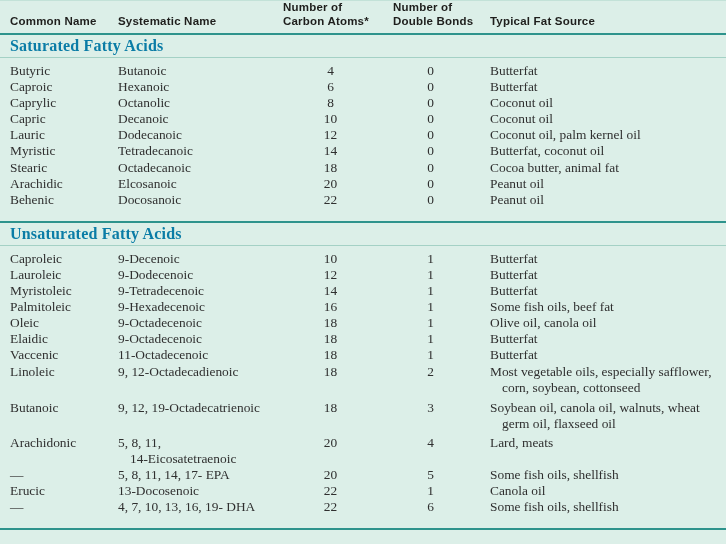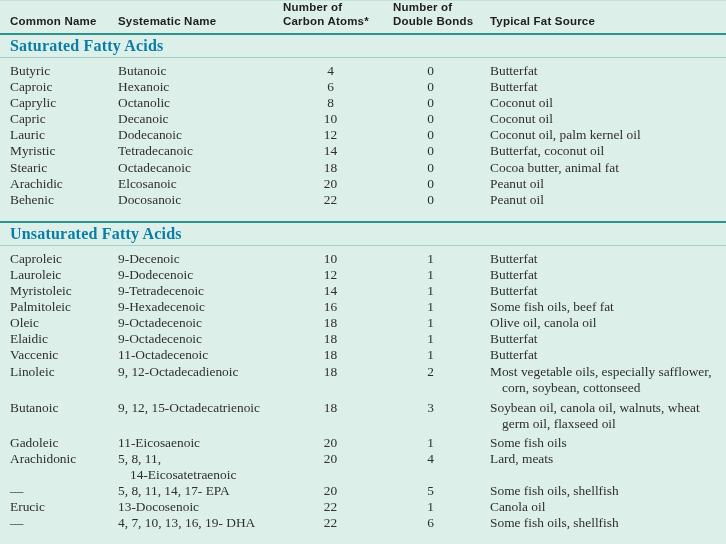--- a/index.html
+++ b/index.html
@@ -223,32 +223,25 @@
         <tr>
           <td class="c0">Linoleic</td>
           <td class="c1">9, 12-Octadecadienoic</td>
           <td class="c2">18</td>
           <td class="c3">2</td>
           <td class="c4">Most vegetable oils, especially safflower,
 corn, soybean, cottonseed</td>
         </tr>
         <tr>
           <td class="c0">Butanoic</td>
-          <td class="c1">9, 12, 15-Octadecatrienoic</td>
+          <td class="c1">9, 12, 19-Octadecatrienoic</td>
           <td class="c2">18</td>
           <td class="c3">3</td>
           <td class="c4">Soybean oil, canola oil, walnuts, wheat
 germ oil, flaxseed oil</td>
-        </tr>
-        <tr>
-          <td class="c0">Gadoleic</td>
-          <td class="c1">11-Eicosaenoic</td>
-          <td class="c2">20</td>
-          <td class="c3">1</td>
-          <td class="c4">Some fish oils</td>
         </tr>
         <tr>
           <td class="c0">Arachidonic</td>
           <td class="c1">5, 8, 11,
 14-Eicosatetraenoic</td>
           <td class="c2">20</td>
           <td class="c3">4</td>
           <td class="c4">Lard, meats</td>
         </tr>
         <tr>

